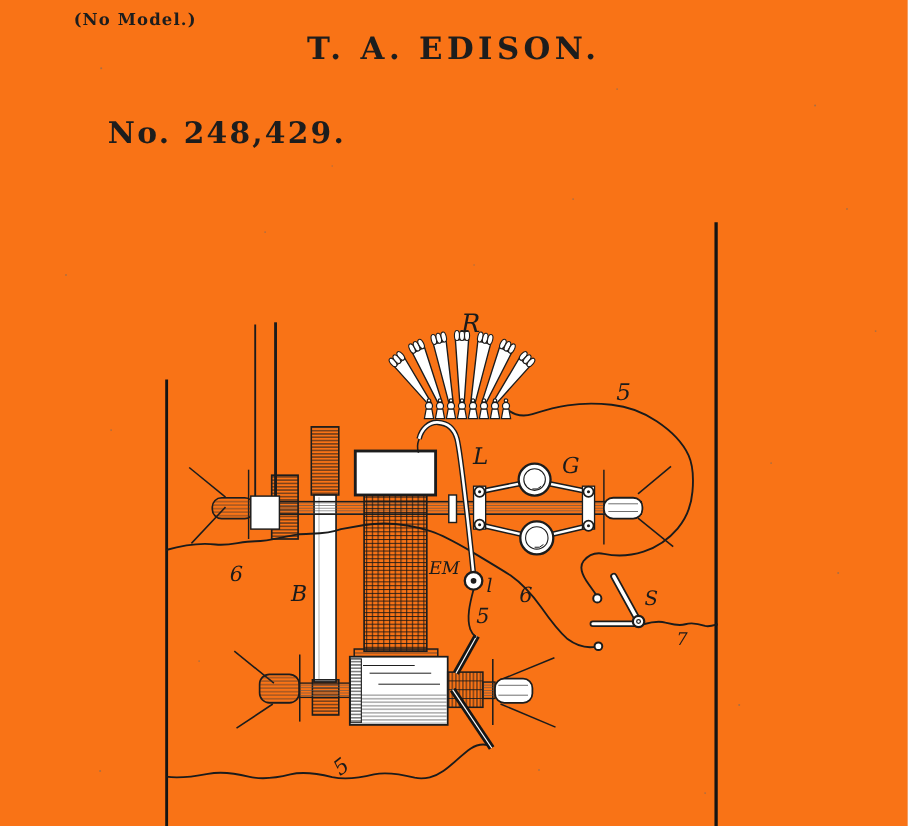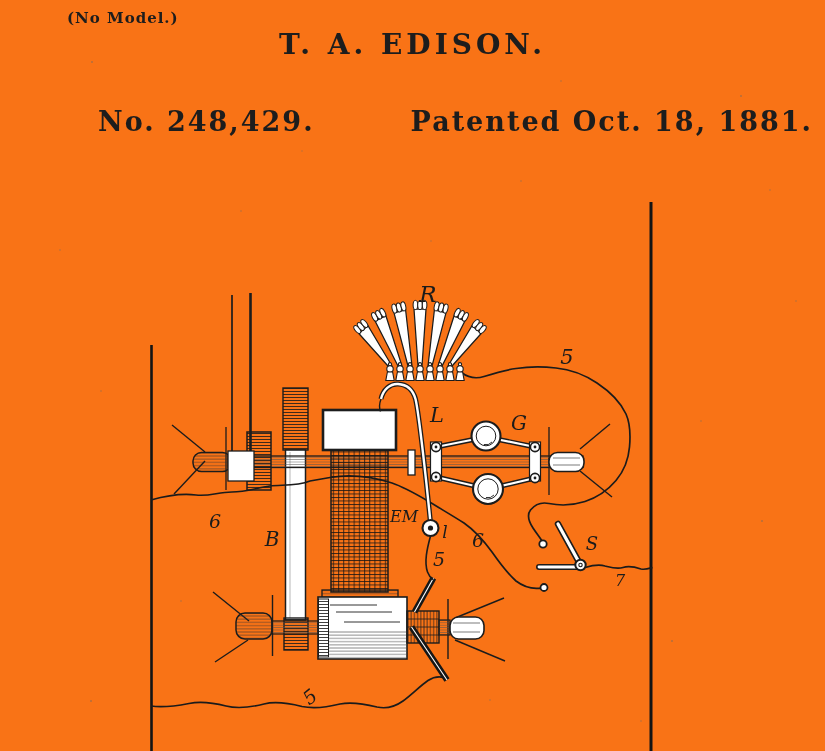--- a/index.html
+++ b/index.html
@@ -18,21 +18,20 @@
   svg .lbl{font-family:"DejaVu Serif",serif;font-style:italic;fill:#1b1b1b;}
 </style>
 </head>
 <body>
 
 <div class="page">
 
   <span class="hdr model-note">(No Model.)</span>
   <span class="hdr inventor">T. A. EDISON.</span>
   <span class="hdr patnum">No. 248,429.</span>
-  <span class="hdr patdate">Patented Oct. 18, 1881.</span>
 
   <svg class="fig" width="825" height="751" viewBox="0 0 825 751">
     <defs>
       <pattern id="hatchH" width="4" height="3" patternUnits="userSpaceOnUse">
         <path d="M0 1.5 H4" stroke="#1c1c1c" stroke-width="0.85"></path>
       </pattern>
       <pattern id="fineH" width="4" height="2.4" patternUnits="userSpaceOnUse">
         <path d="M0 1.2 H4" stroke="#555" stroke-width="0.55"></path>
       </pattern>
       <pattern id="coilX" width="5.2" height="3.5" patternUnits="userSpaceOnUse">

